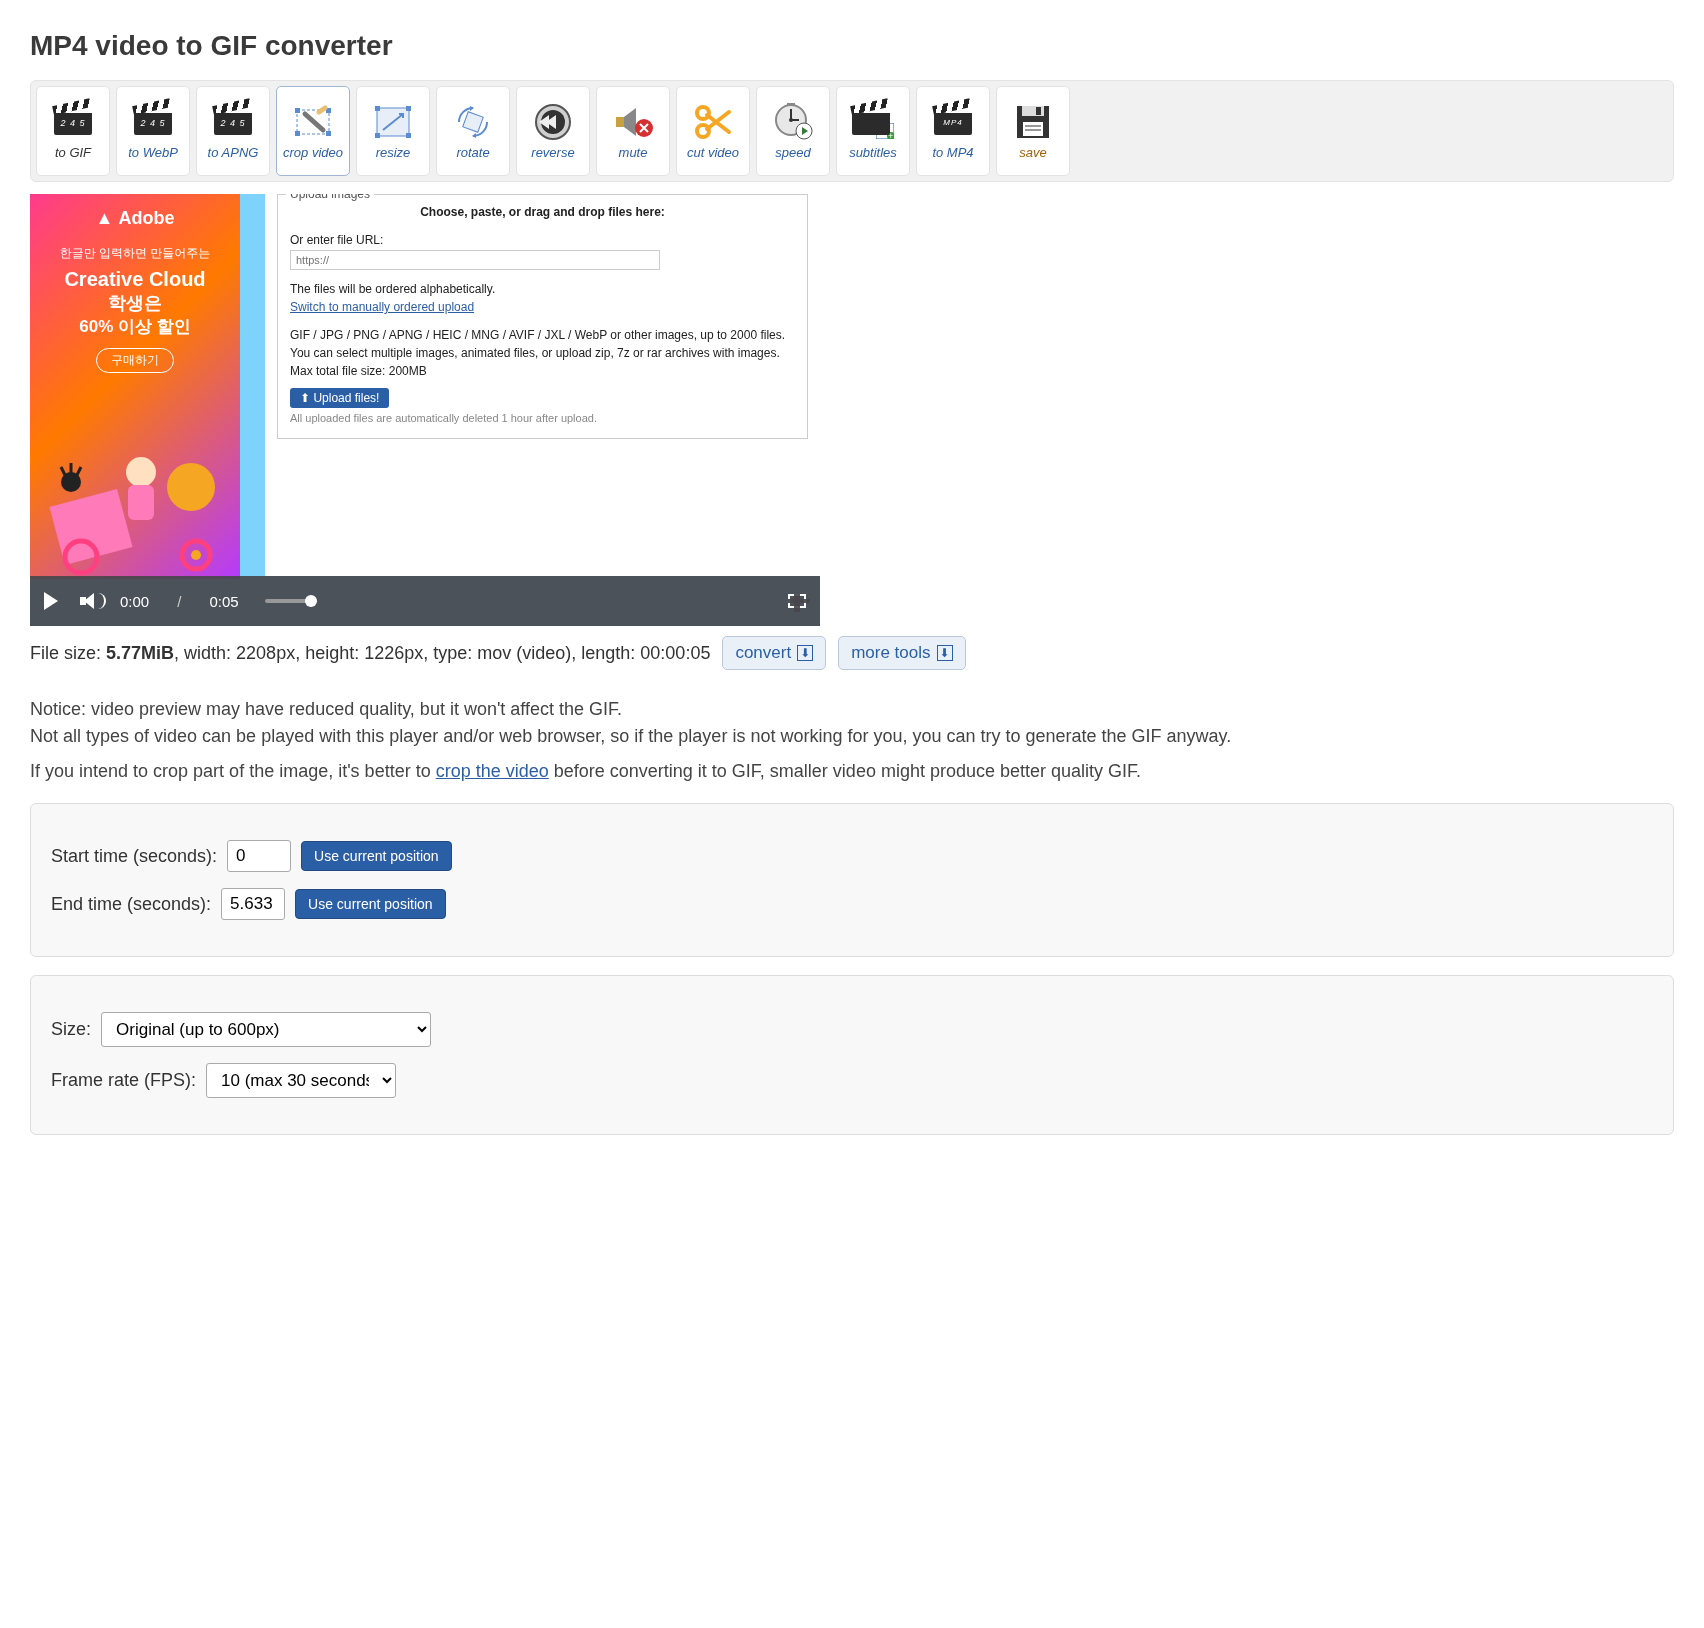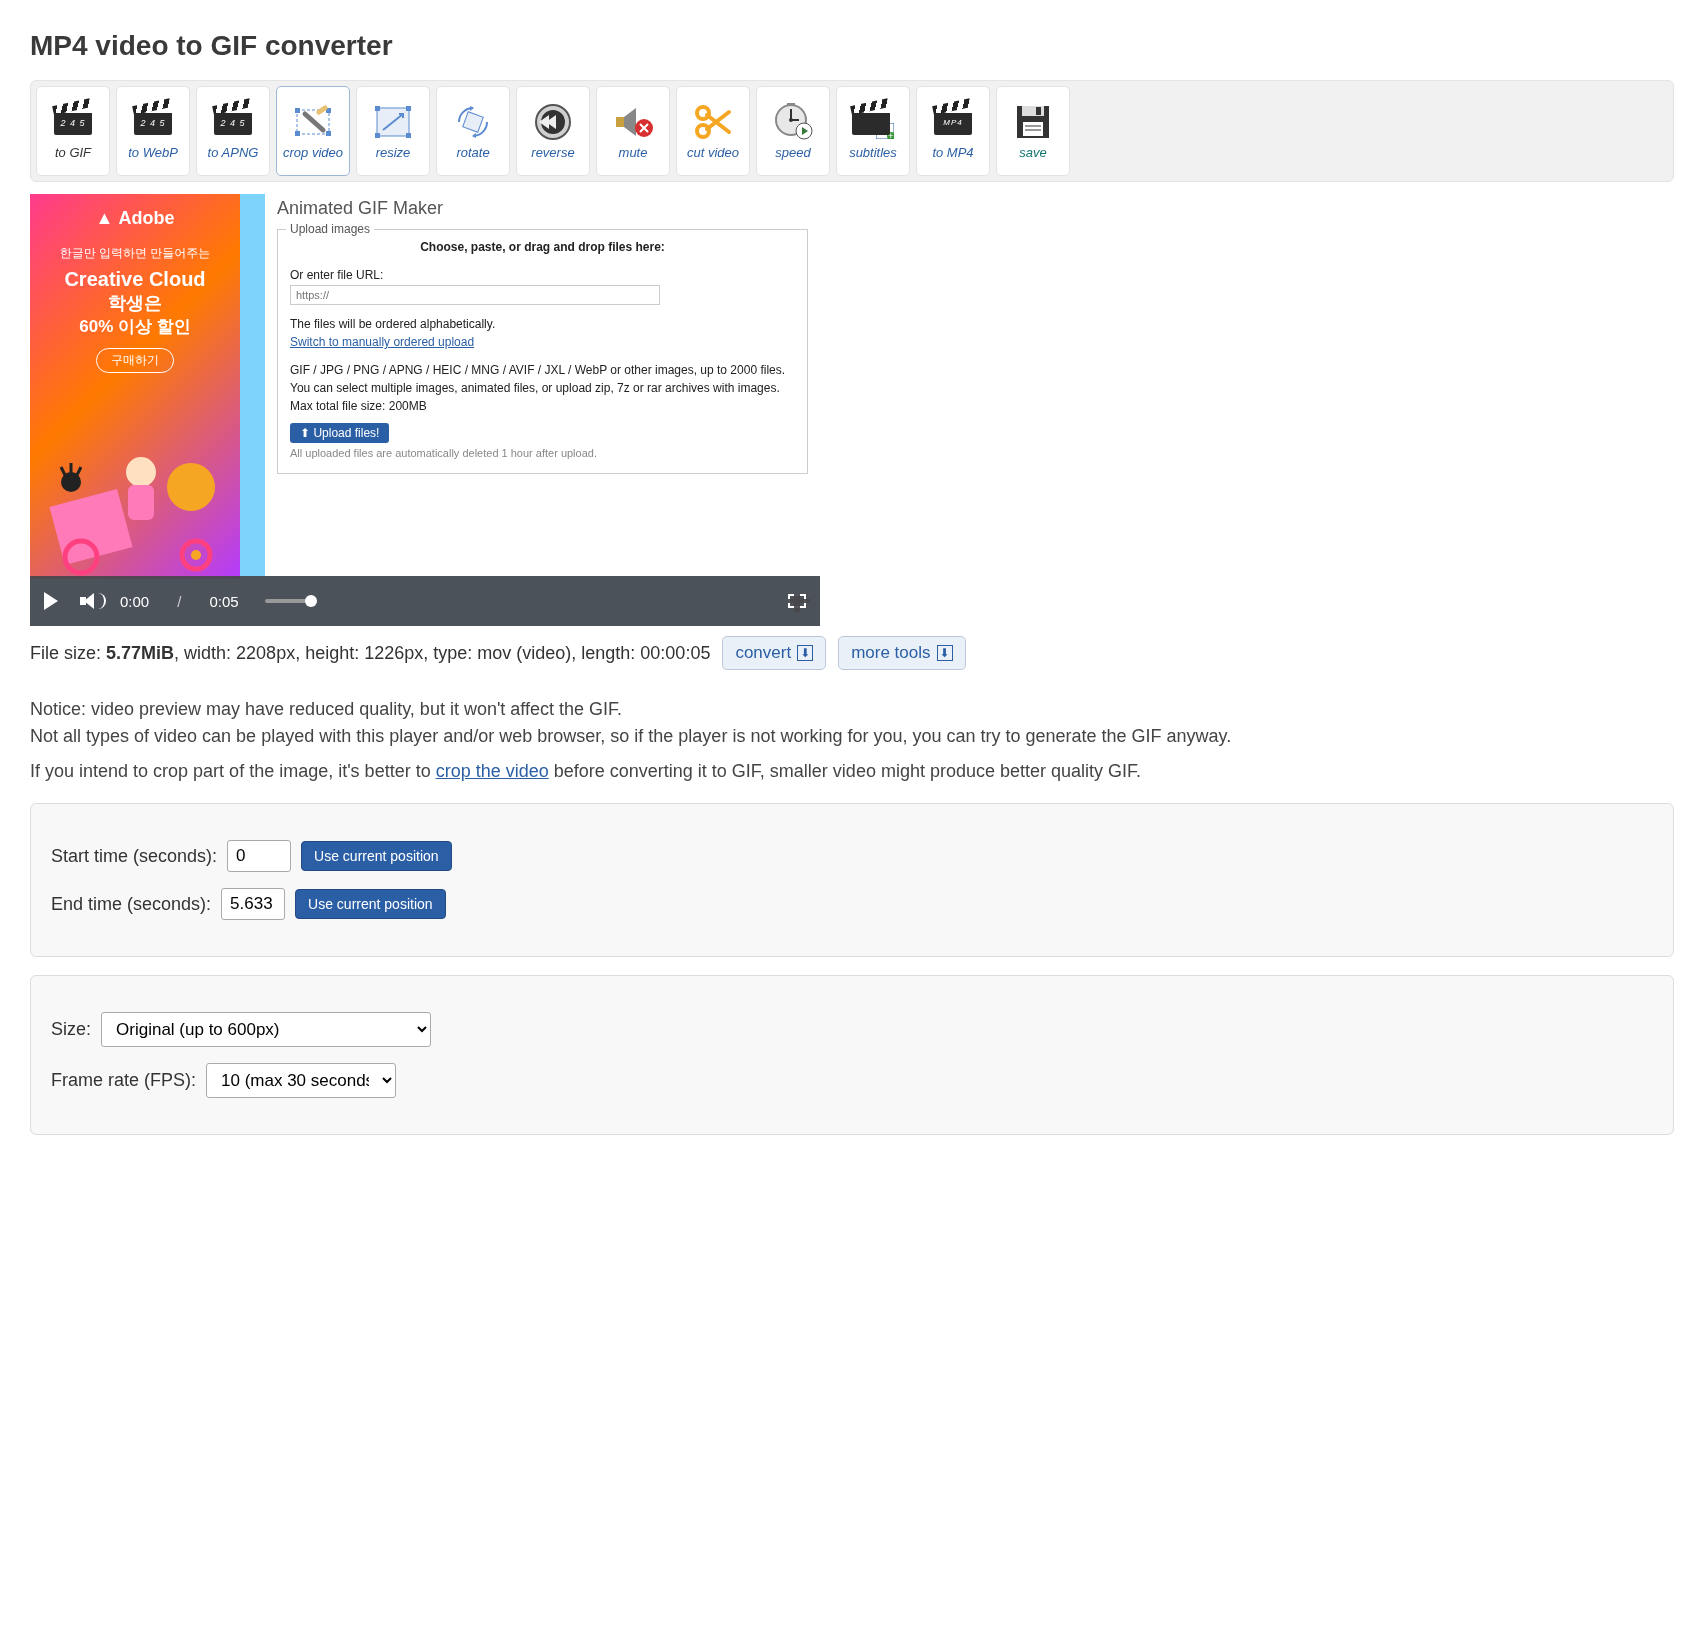--- a/index.html
+++ b/index.html
@@ -40,21 +40,21 @@
     cursor: pointer;
     font-size: 13px;
     color: #2b5fa5;
     text-align: center;
     line-height: 1.1;
     padding: 4px 2px;
     font-style: italic;
   }
   .tool.active { border: 1px solid #9fb7d6; background: #fff; }
   .tool.first { color: #333; }
-  .tool.save-t { color: #0f766e; }
+  .tool.save-t { color: #a16207; }
   .tool .ticon { width: 46px; height: 40px; display: flex; align-items: center; justify-content: center; }
   .clap { width: 38px; height: 32px; position: relative; }
   .clap .top { position: absolute; top: 0; left: 0; width: 38px; height: 9px; background: repeating-linear-gradient(115deg,#222 0 5px,#fff 5px 10px); transform-origin: left bottom; transform: rotate(-12deg); }
   .clap .bot { position: absolute; top: 7px; left: 0; width: 38px; height: 22px; background: #2b2b2b; border-radius: 0 0 2px 2px; display:flex; align-items:center; justify-content:center; font-size:9px; color:#fff; letter-spacing:1px;}
   .video-area { display:block; margin-bottom: 10px; }
   .video-wrap { width: 790px; height: 432px; background: #7dd3fc; position: relative; overflow: hidden; }
   .ad { position:absolute; left:0; top:0; width: 210px; height: 385px; background: linear-gradient(135deg,#ff3b8d 0%, #ff7a00 45%, #b43bff 100%); color:#fff; text-align:center; padding: 14px 8px; }
   .ad .logo { font-weight:700; font-size:18px; }
   .ad .t1 { font-size:12px; margin-top:16px; }
   .ad .t2 { font-size:20px; font-weight:700; margin-top:6px; }
@@ -277,21 +277,20 @@
           <circle cx="35" cy="55" r="10" fill="#222"></circle>
           <path d="M30 50 L25 40 M35 48 L35 36 M40 50 L45 40" stroke="#222" stroke-width="3"></path>
           <circle cx="105" cy="45" r="15" fill="#ffe0c0"></circle>
           <rect x="92" y="58" width="26" height="35" rx="6" fill="#ff7ab8"></rect>
           <circle cx="45" cy="130" r="16" fill="none" stroke="#ff4080" stroke-width="5"></circle>
           <circle cx="160" cy="128" r="14" fill="none" stroke="#ff4080" stroke-width="5"></circle>
           <circle cx="160" cy="128" r="5" fill="#f5a623"></circle>
         </svg>
     </div>
     <div class="panel">
-      <h2>Animated GIF Maker</h2>
       <div class="fieldset">
         <span class="legend">Upload images</span>
         <div style="font-size:12px;font-weight:600;color:#222;text-align:center;">Choose, paste, or drag and drop files here:</div>
         <div class="url-label">Or enter file URL:</div>
         <input class="urlin" placeholder="https://" style="">
         <div class="info">
           <div>The files will be ordered alphabetically.</div>
           <a href="#">Switch to manually ordered upload</a>
           <div style="margin-top:10px">GIF / JPG / PNG / APNG / HEIC / MNG / AVIF / JXL / WebP or other images, up to 2000 files.</div>
           <div>You can select multiple images, animated files, or upload zip, 7z or rar archives with images.</div>

